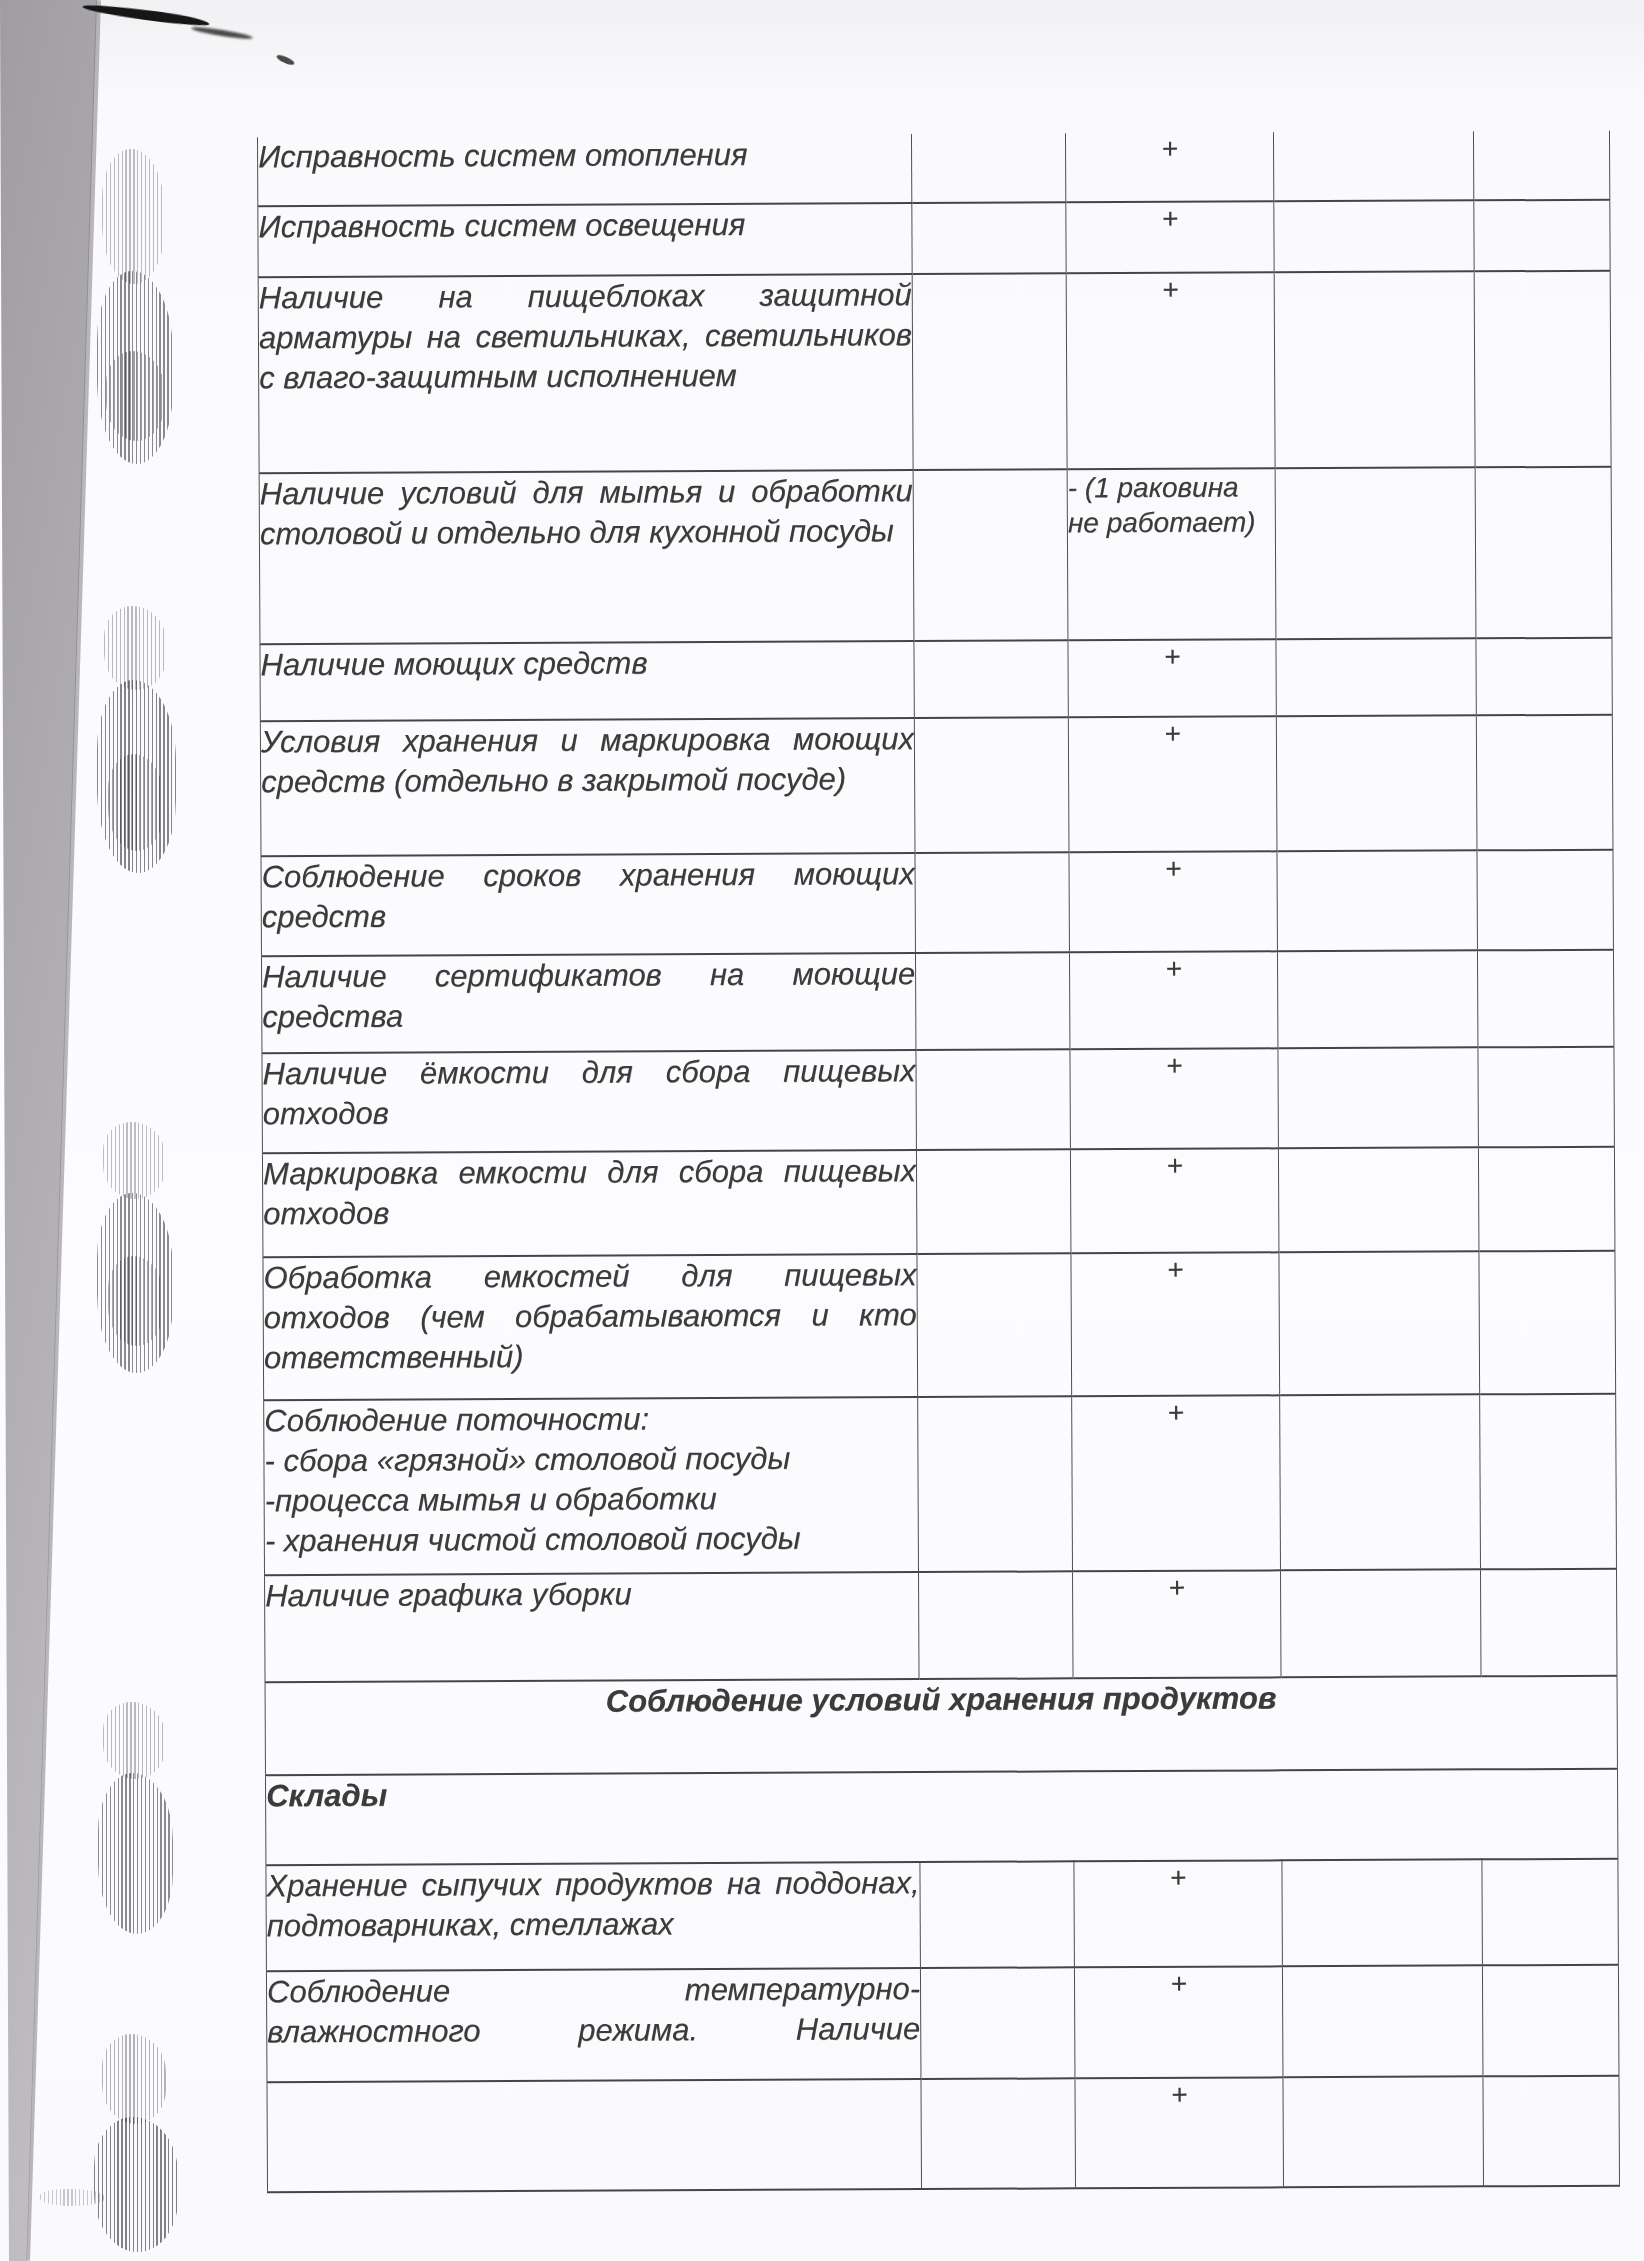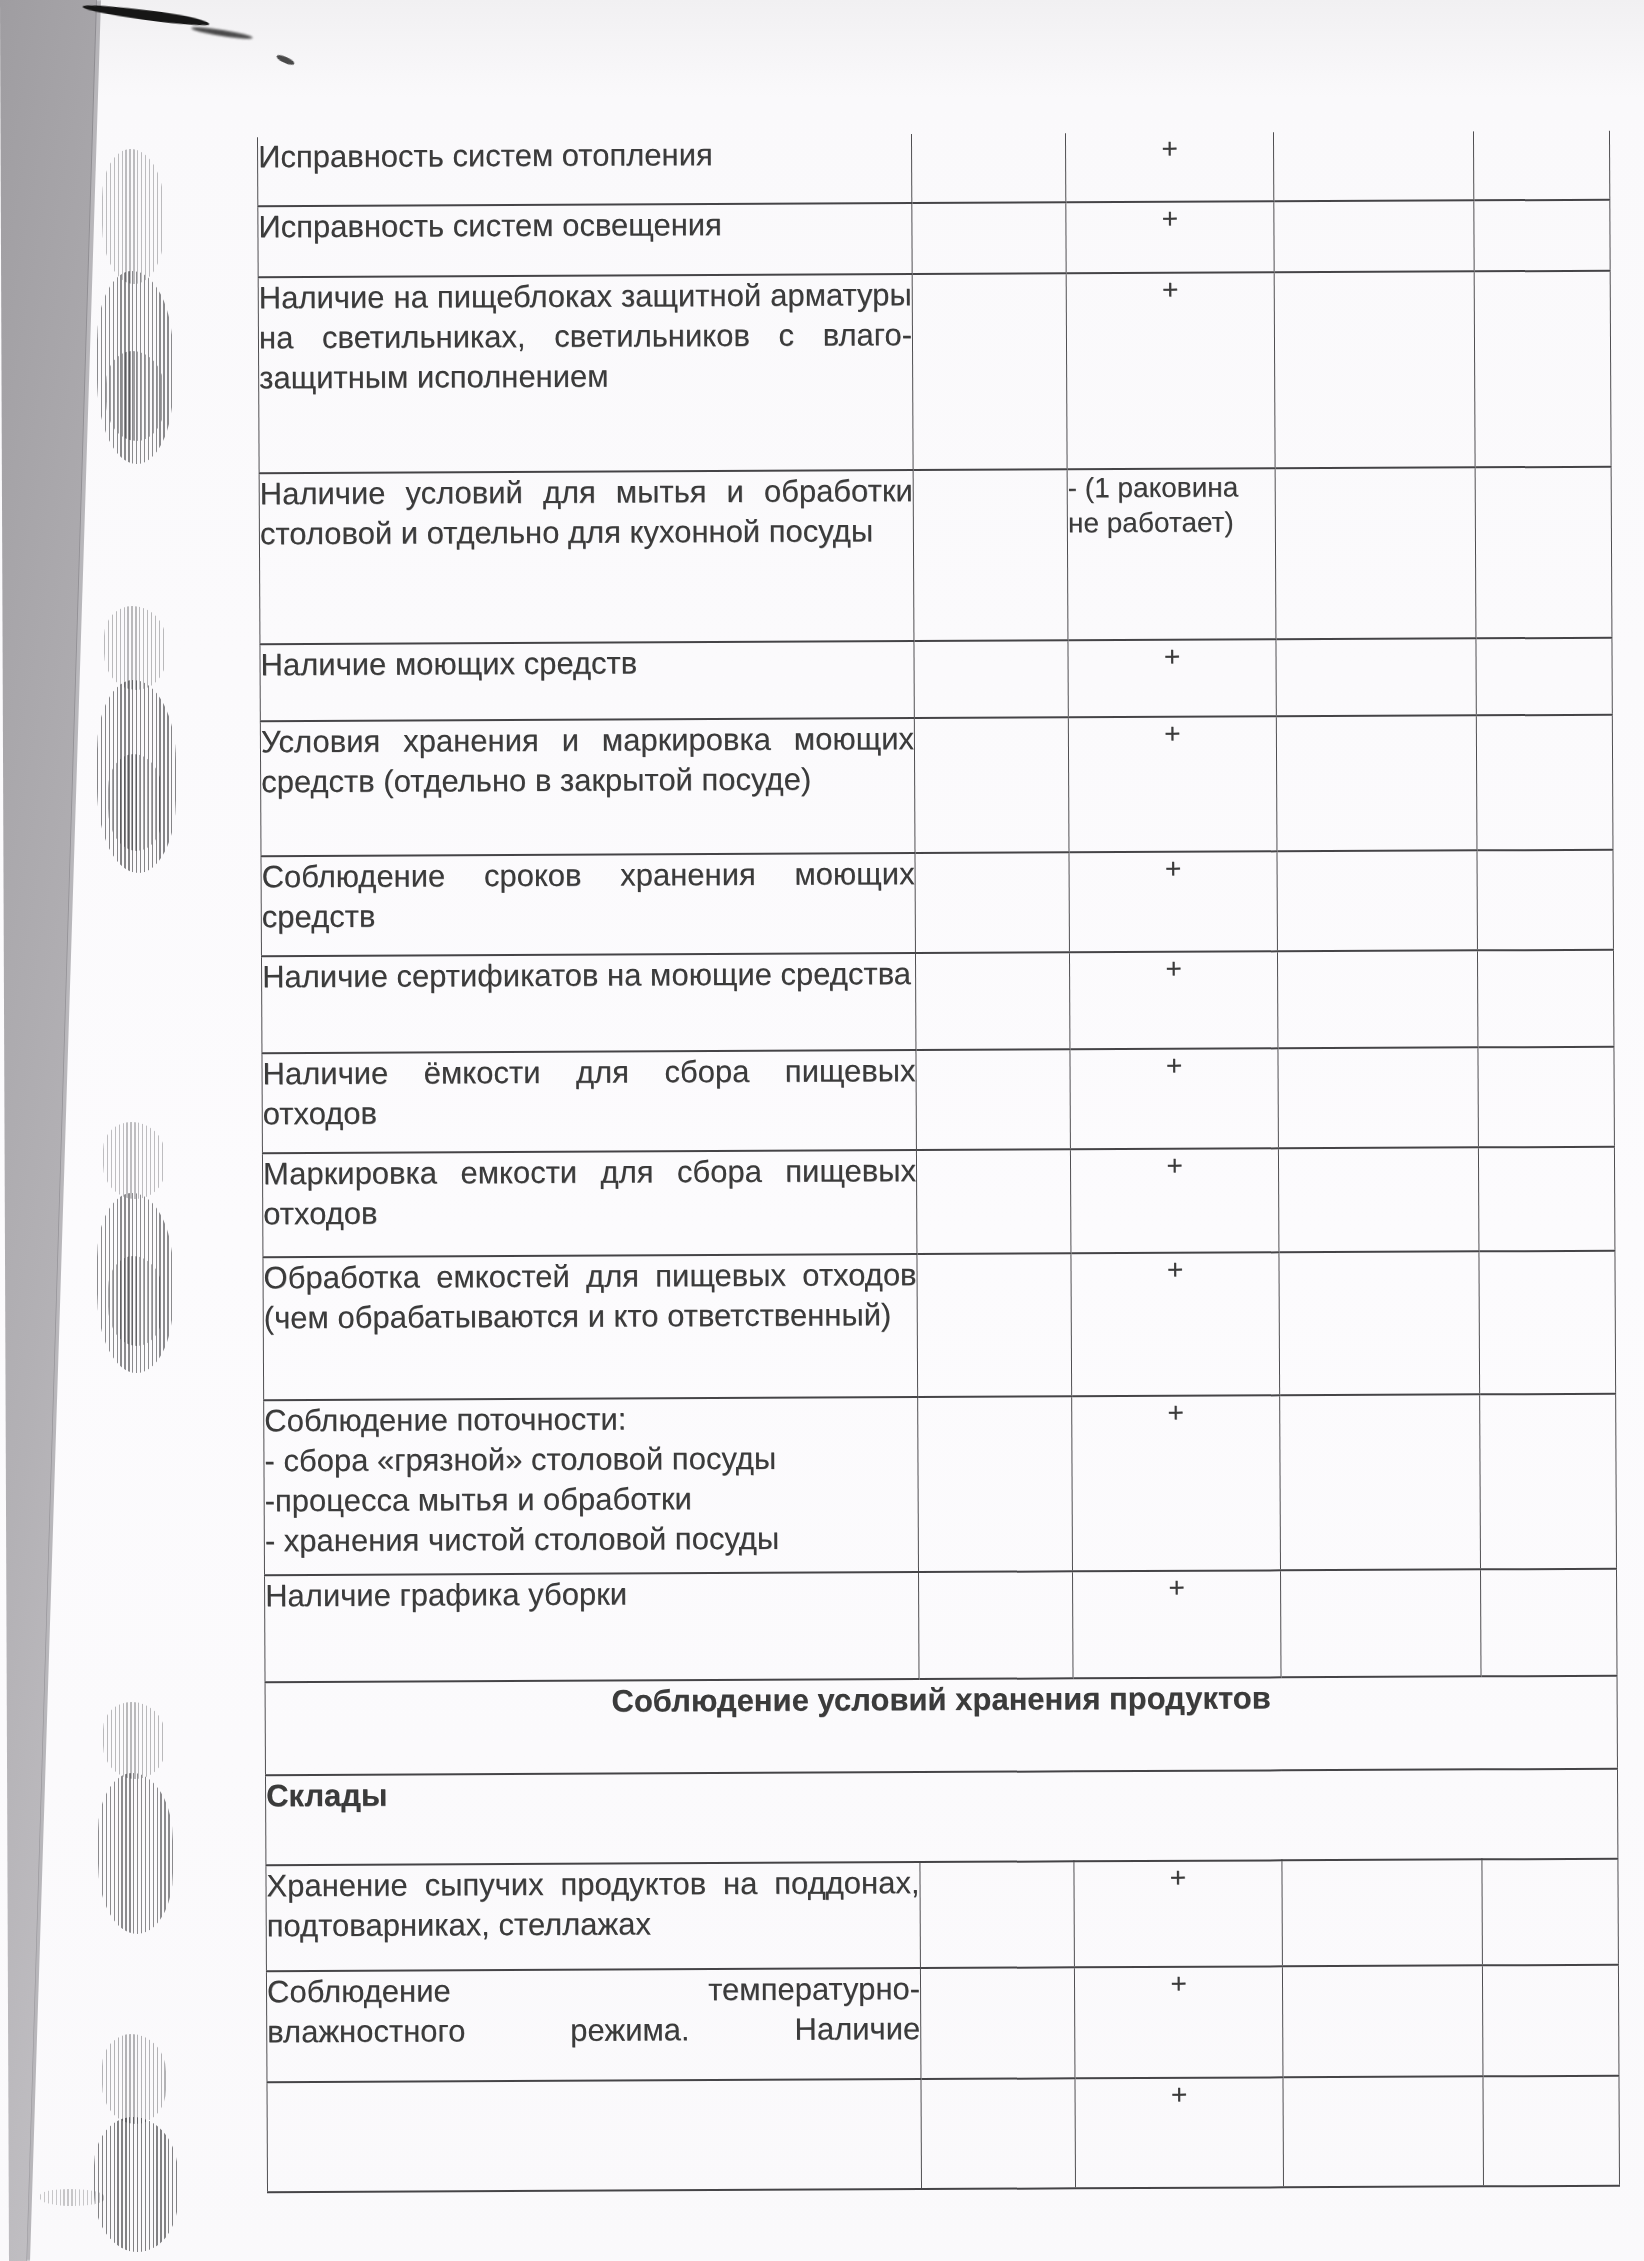--- a/index.html
+++ b/index.html
@@ -1,21 +1,21 @@
 <!DOCTYPE html>
 <html style="font-size:10.3px"><head>
 <meta charset="utf-8">
 <style>
   html,body{margin:0;padding:0;}
   body{
     width:1644px;height:2261px;overflow:hidden;position:relative;
     background:#fbfafc;font-family:"Liberation Sans",sans-serif;
   }
   .page{position:absolute;inset:0;
-    background:linear-gradient(180deg,#f1f0f2 0px,#faf9fb 97px,#fcfbfd 55%,#faf9fb 100%);}
+    background:linear-gradient(180deg,#f1f0f2 0px,#faf9fb 97px,#fcfbfd 55%,#faf9fb 100%);font-style:italic;}
   
   .scan-strip{position:absolute;left:0;top:0;width:110px;height:2261px;
     background:linear-gradient(100deg,#9f9da1 0%,#b3b1b5 55%,#c7c5c9 100%);
     clip-path:polygon(0 0,97px 0,27px 100%,9px 100%);}
   .edge-line{position:absolute;left:0;top:0;width:110px;height:2261px;
     background:rgba(118,116,122,.5);filter:blur(1.3px);
     clip-path:polygon(96px 0,101px 0,30px 100%,26.4px 100%);}
   .corner-mark{position:absolute;left:82px;top:9.7px;width:128px;height:10.3px;background:#161616;
     border-radius:60% 40% 50% 50%/50% 60% 40% 50%;transform:rotate(7.5deg);filter:blur(0.6px);}
   .corner-mark2{position:absolute;left:191px;top:30px;width:62px;height:5.8px;background:#202020;

